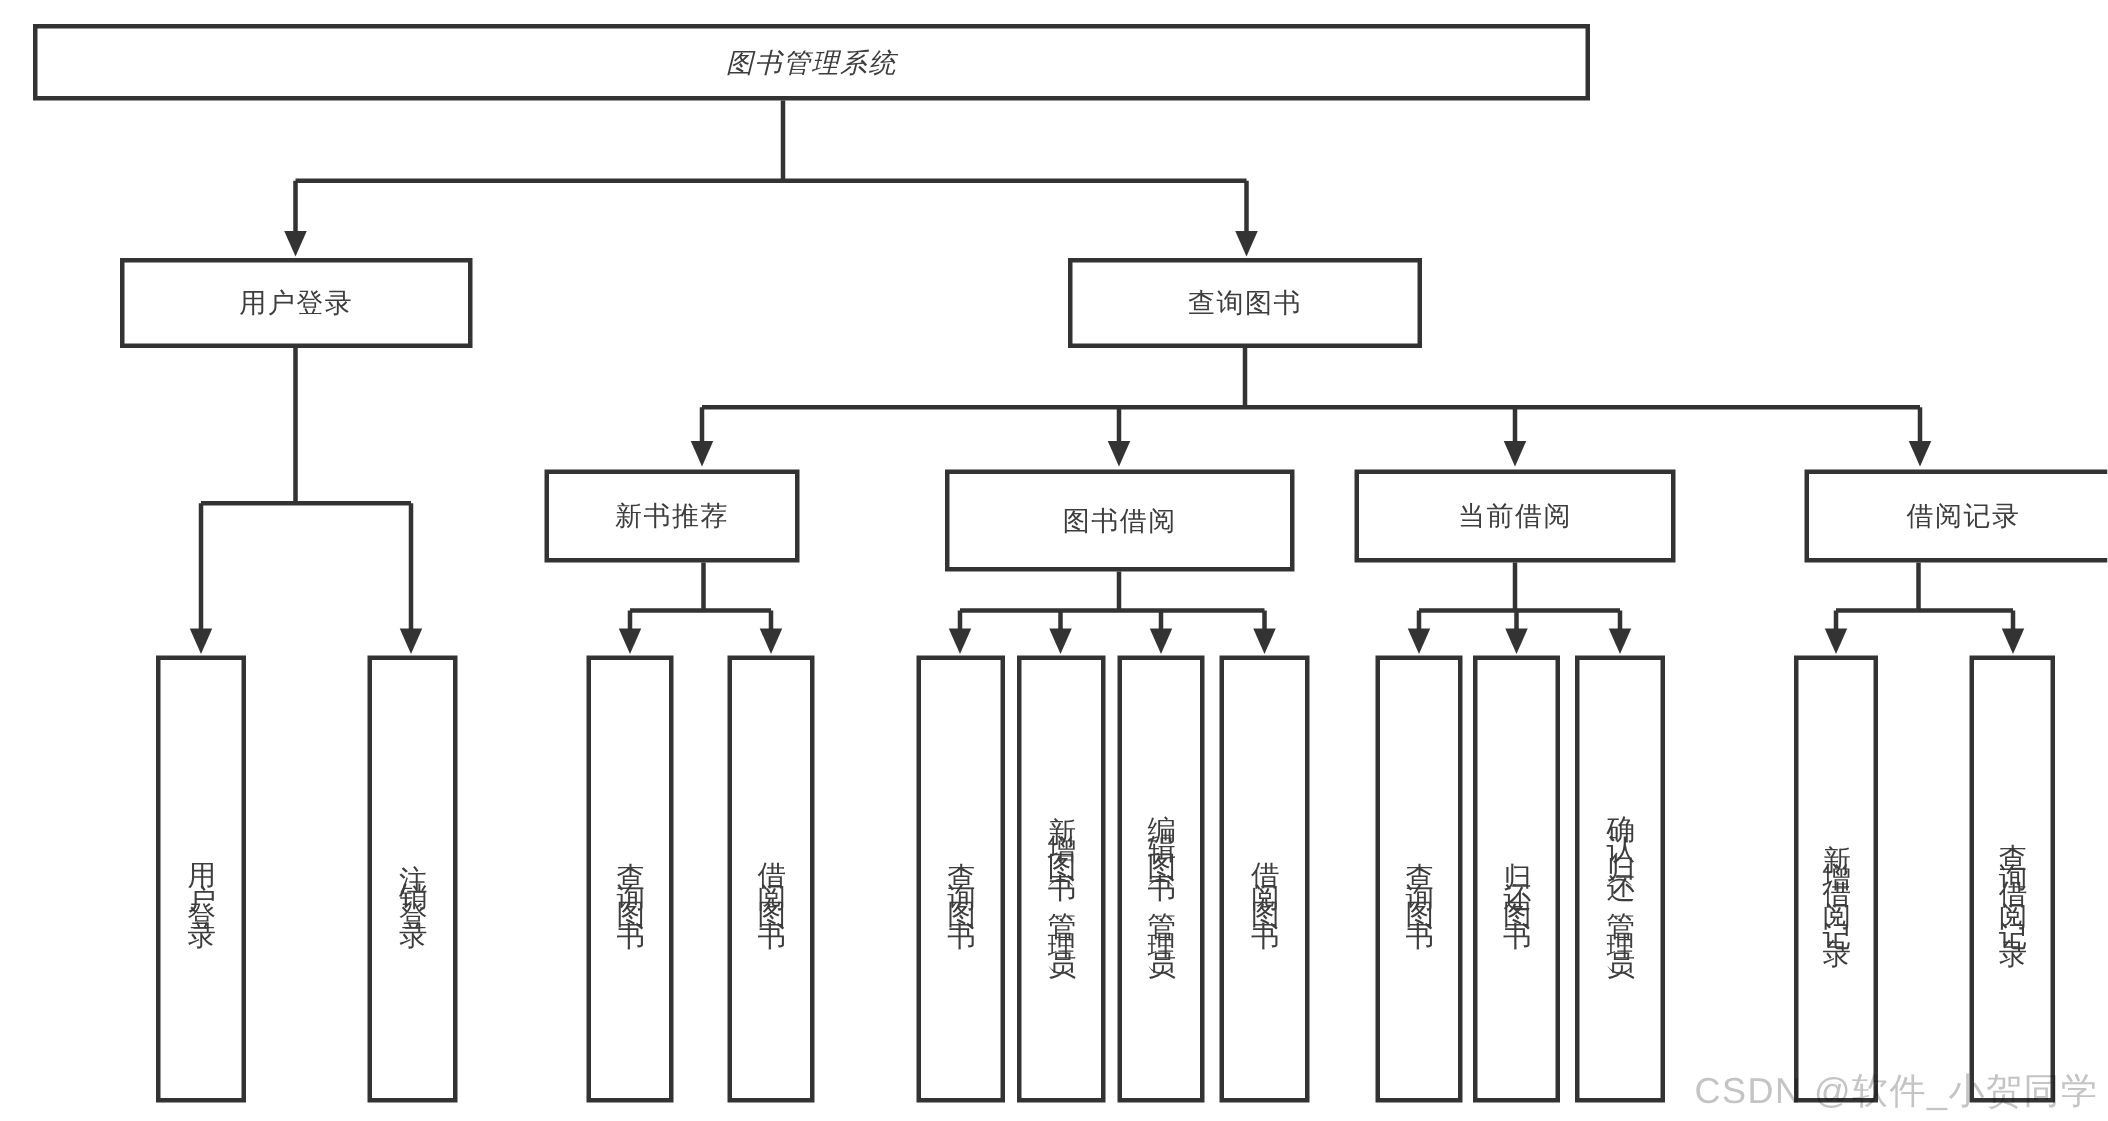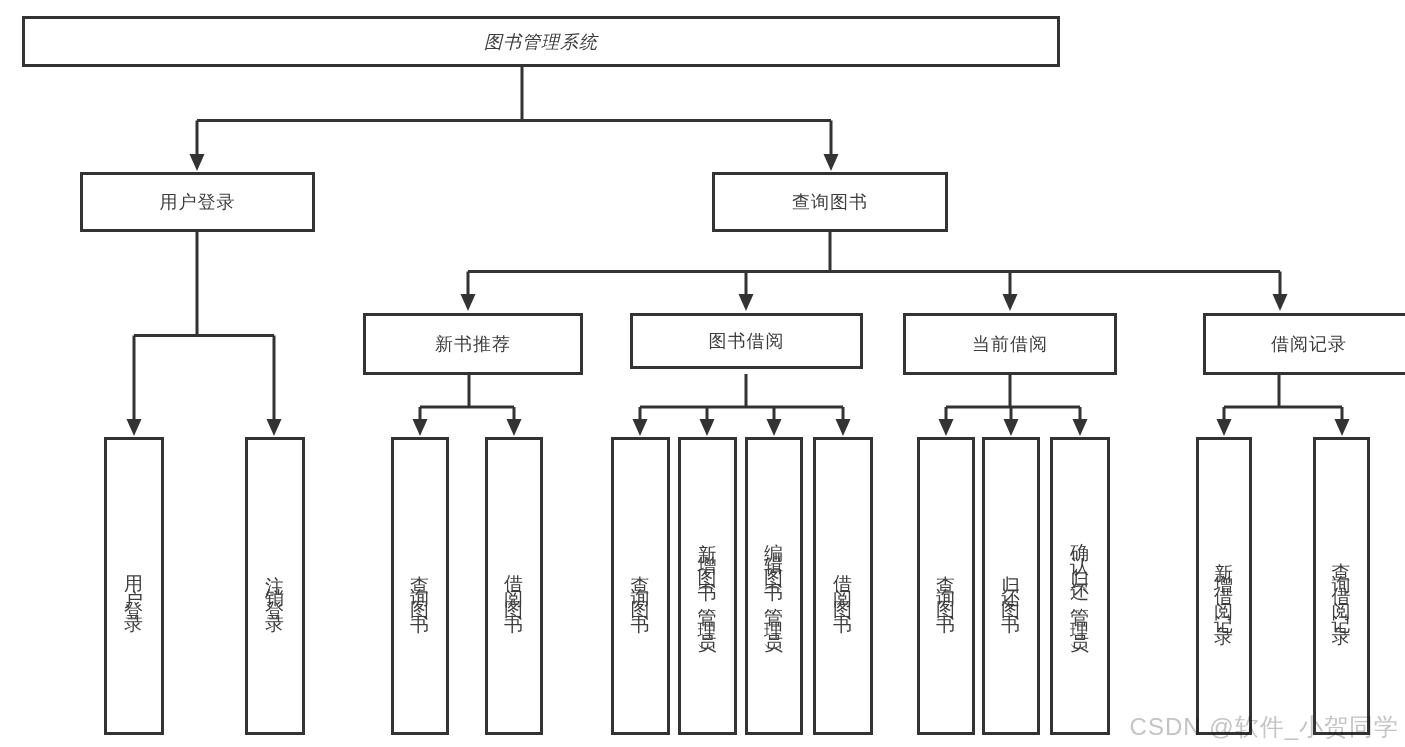--- a/index.html
+++ b/index.html
@@ -105,24 +105,24 @@
     <span>图书管理系统</span>
   </div>
 
   <div class="node" style="left:80px;top:172px;width:235px;height:60px;">
     <span>用户登录</span>
   </div>
   <div class="node" style="left:712px;top:172px;width:236px;height:60px;">
     <span>查询图书</span>
   </div>
 
-  <div class="node" style="left:363px;top:313px;width:220px;height:62px;">
+  <div class="node" style="left:363px;top:313px;width:170px;height:62px;">
     <span>新书推荐</span>
   </div>
-  <div class="node" style="left:630px;top:313px;width:233px;height:56px;">
+  <div class="node" style="left:630px;top:313px;width:233px;height:68px;">
     <span>图书借阅</span>
   </div>
   <div class="node" style="left:903px;top:313px;width:214px;height:62px;text-align:right;">
     <span>当前借阅</span>
   </div>
   <div class="node" style="left:1203px;top:313px;width:212px;height:62px;justify-content:center;">
     <span>借阅记录</span>
   </div>
 
   <div class="node leaf" style="left:104px;top:437px;width:60px;height:298px;">

